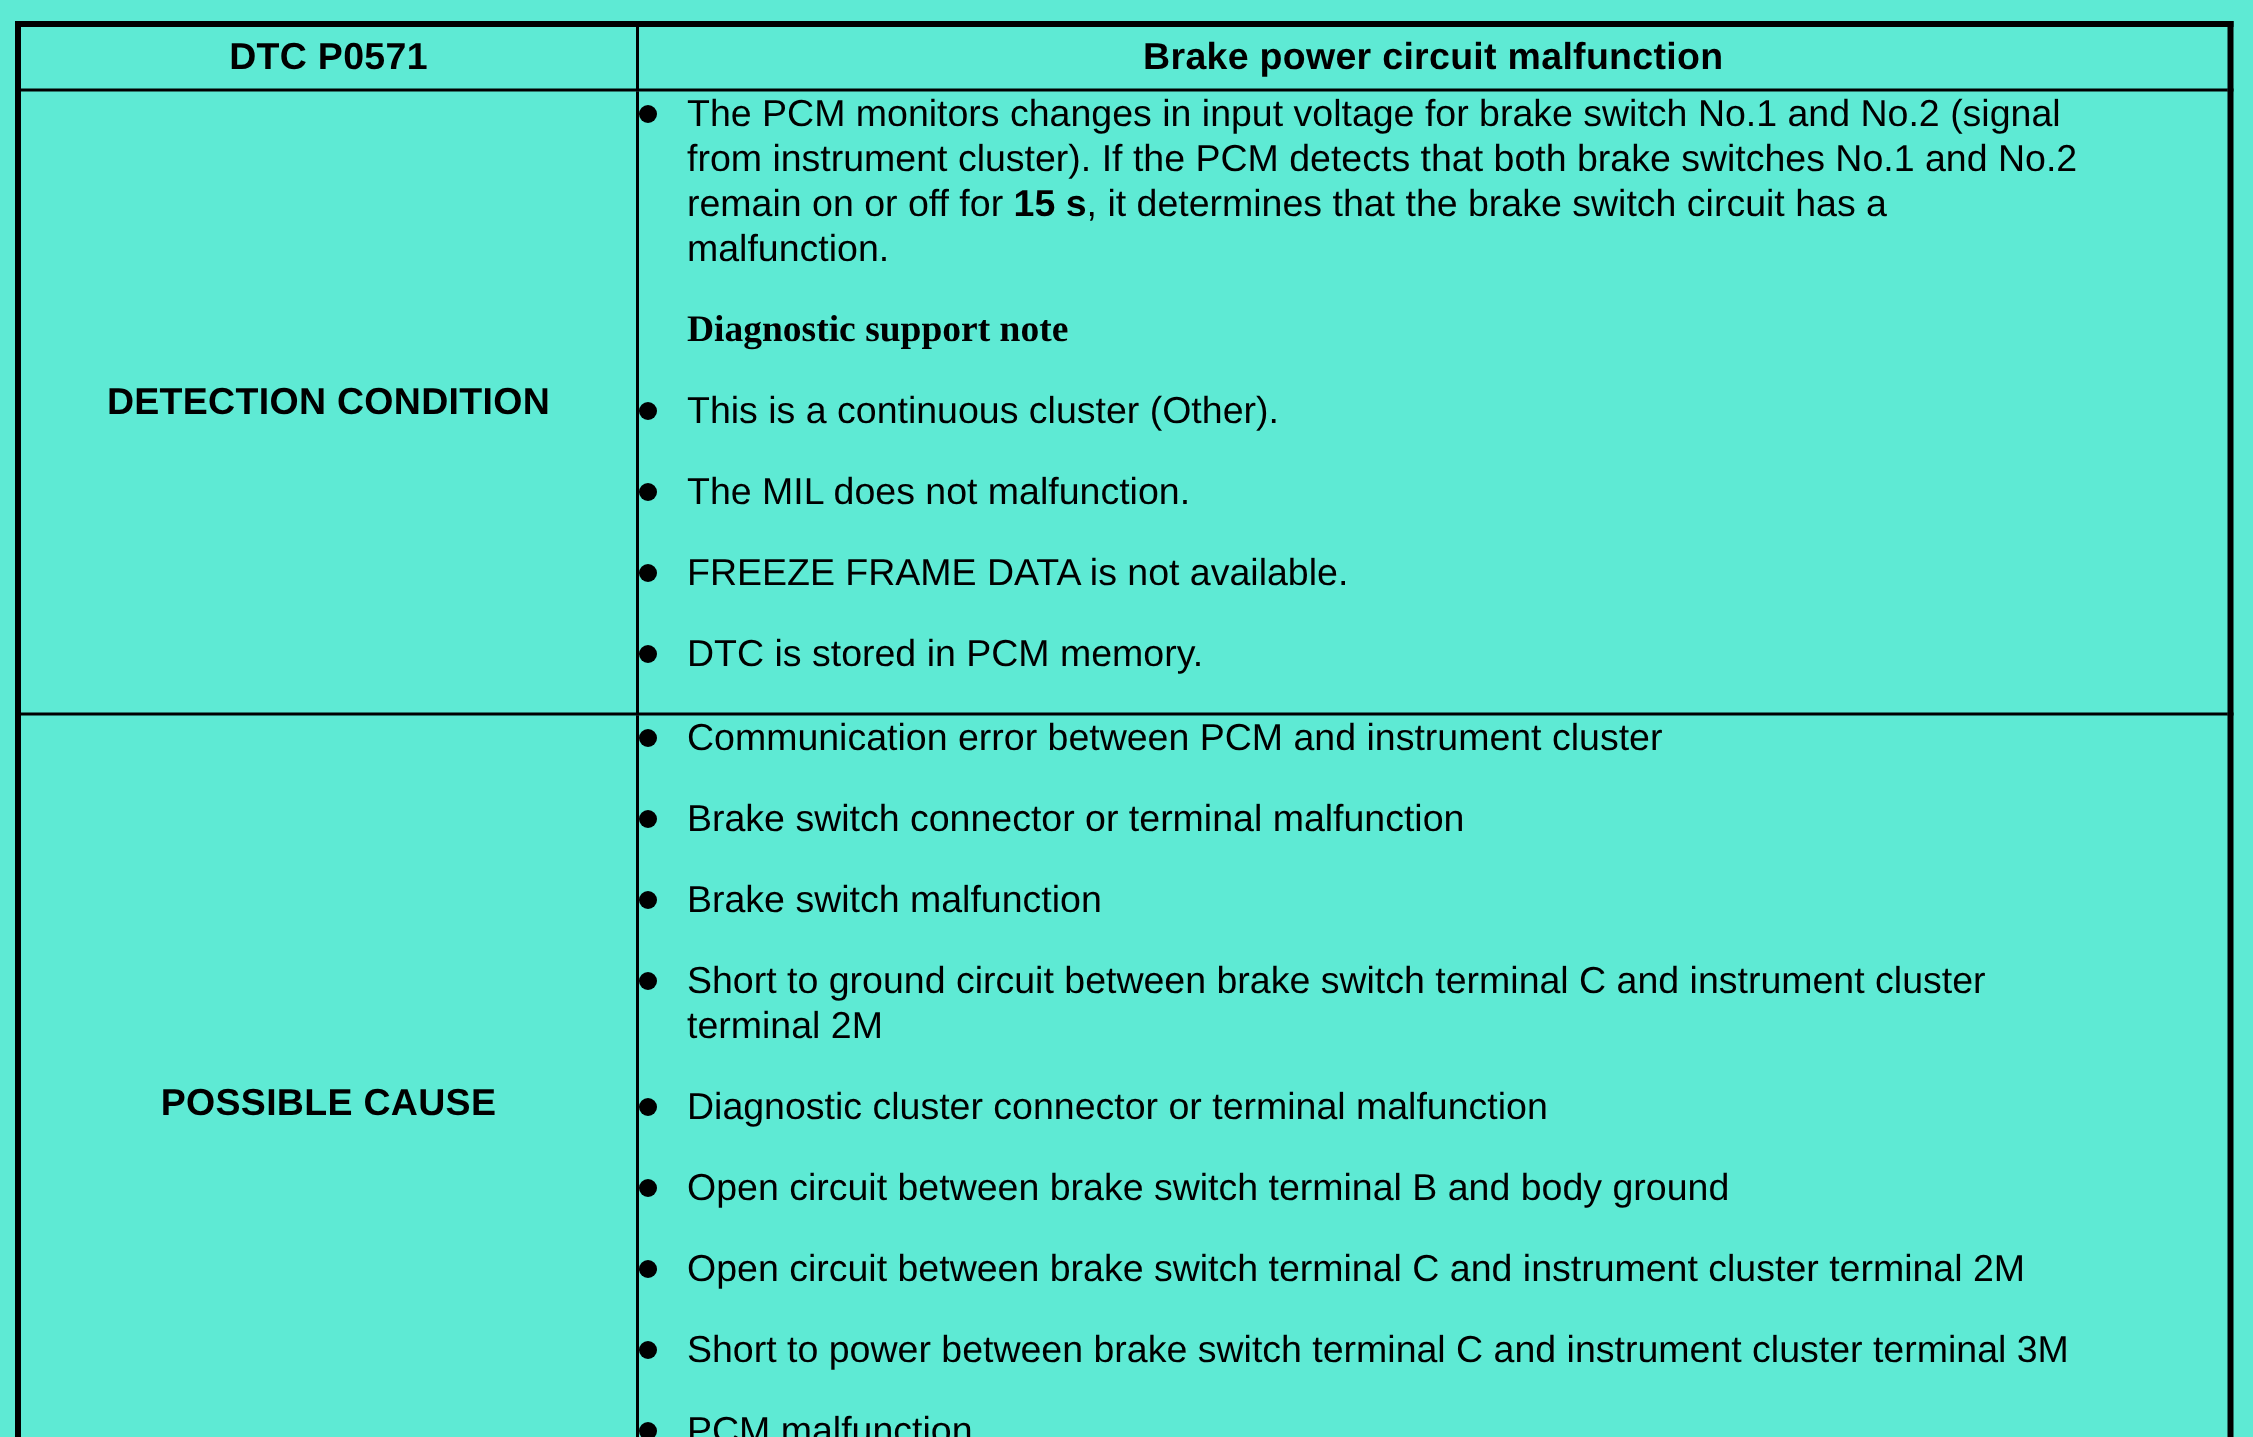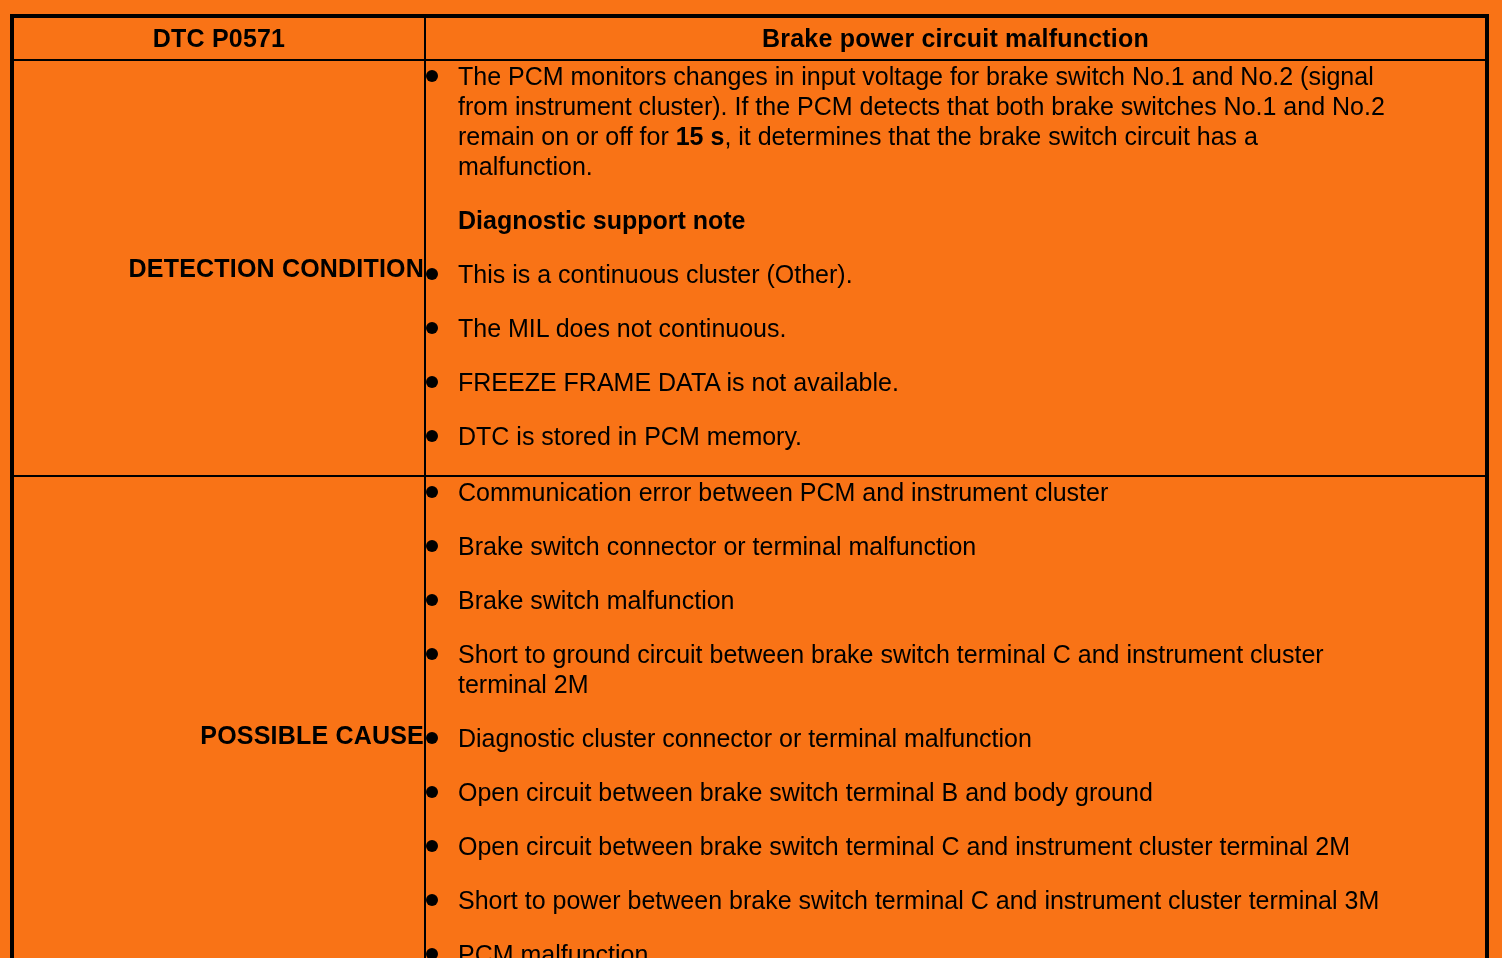--- a/index.html
+++ b/index.html
@@ -5,21 +5,21 @@
   * { box-sizing: border-box; }
   html, body { margin: 0; padding: 0; }
   body {
     width: 1502px; height: 958px;
     background: #ffffff; color: #000000;
     font-family: "Liberation Sans", "DejaVu Sans", sans-serif;
   }
   .page {
     position: relative;
     width: 1502px; height: 958px;
-    background: #f97316;
+    background: #5eead4;
     overflow: hidden;
   }
   table.dtc {
     position: absolute; left: 10px; top: 14px;
     width: 1479px;
     border-collapse: collapse;
     table-layout: fixed;
     border: 4px solid #000;
   }
   table.dtc th, table.dtc td {
@@ -33,21 +33,21 @@
     font-size: 25px;
     font-weight: bold;
     text-align: center;
     vertical-align: middle;
     letter-spacing: 0.2px;
   }
   .label-cell {
     font-size: 25px;
     font-weight: bold;
     vertical-align: middle;
-    text-align: right;
+    text-align: center;
     padding: 0 4px 0 5px;
     letter-spacing: 0.2px;
   }
   .content-cell {
     vertical-align: top;
     padding: 12px 38px 0 42px;
     margin-top: 48px;
   }
   .li {
     display: flex;
@@ -64,20 +64,21 @@
     border-radius: 50%;
     background: #000;
     margin-top: 9px;
   }
   .li .txt { width: 940px; max-width: 940px; }
   .note-heading {
     font-size: 25px;
     font-weight: bold;
     line-height: 30px;
     margin: 0 0 24px 32px;
+    font-family: Liberation Serif, serif;
   }
 </style>
 </head>
 <body>
 
 <div class="page">
   <table class="dtc">
     <colgroup>
       <col style="width:413px">
       <col>
@@ -95,21 +96,21 @@
           <span class="dot"></span>
           <div class="txt"><span>The PCM monitors changes in input voltage for brake switch No.1 and No.2 (signal from instrument cluster). If the PCM detects that both brake switches No.1 and No.2 remain on or off for </span><b>15 s</b><span>, it determines that the brake switch circuit has a malfunction.</span></div>
         </div>
         <div class="note-heading">Diagnostic support note</div>
         <div class="li">
           <span class="dot"></span>
           <div class="txt">This is a continuous cluster (Other).</div>
         </div>
         <div class="li">
           <span class="dot"></span>
-          <div class="txt">The MIL does not continuous.</div>
+          <div class="txt">The MIL does not malfunction.</div>
         </div>
         <div class="li">
           <span class="dot"></span>
           <div class="txt">FREEZE FRAME DATA is not available.</div>
         </div>
         <div class="li">
           <span class="dot"></span>
           <div class="txt">DTC is stored in PCM memory.</div>
         </div>
       </td>

